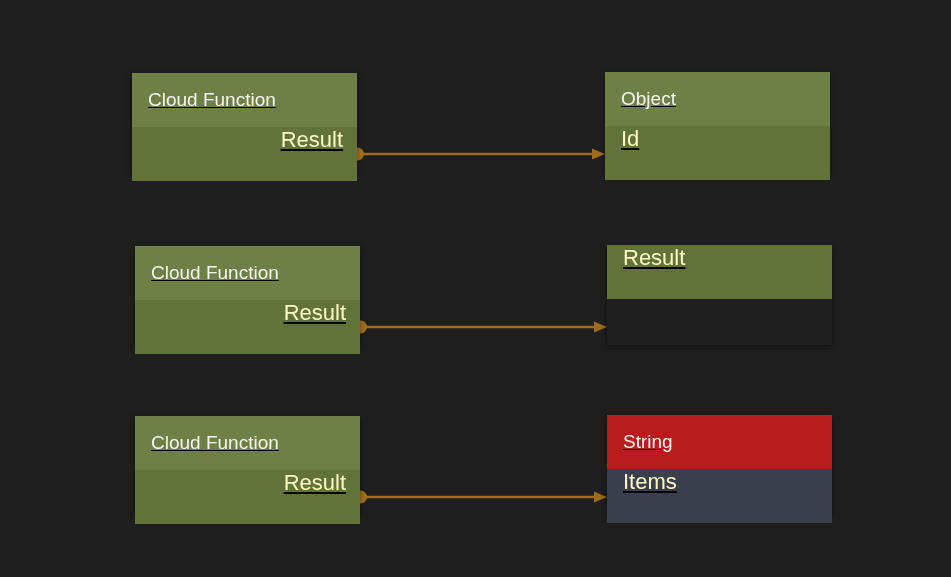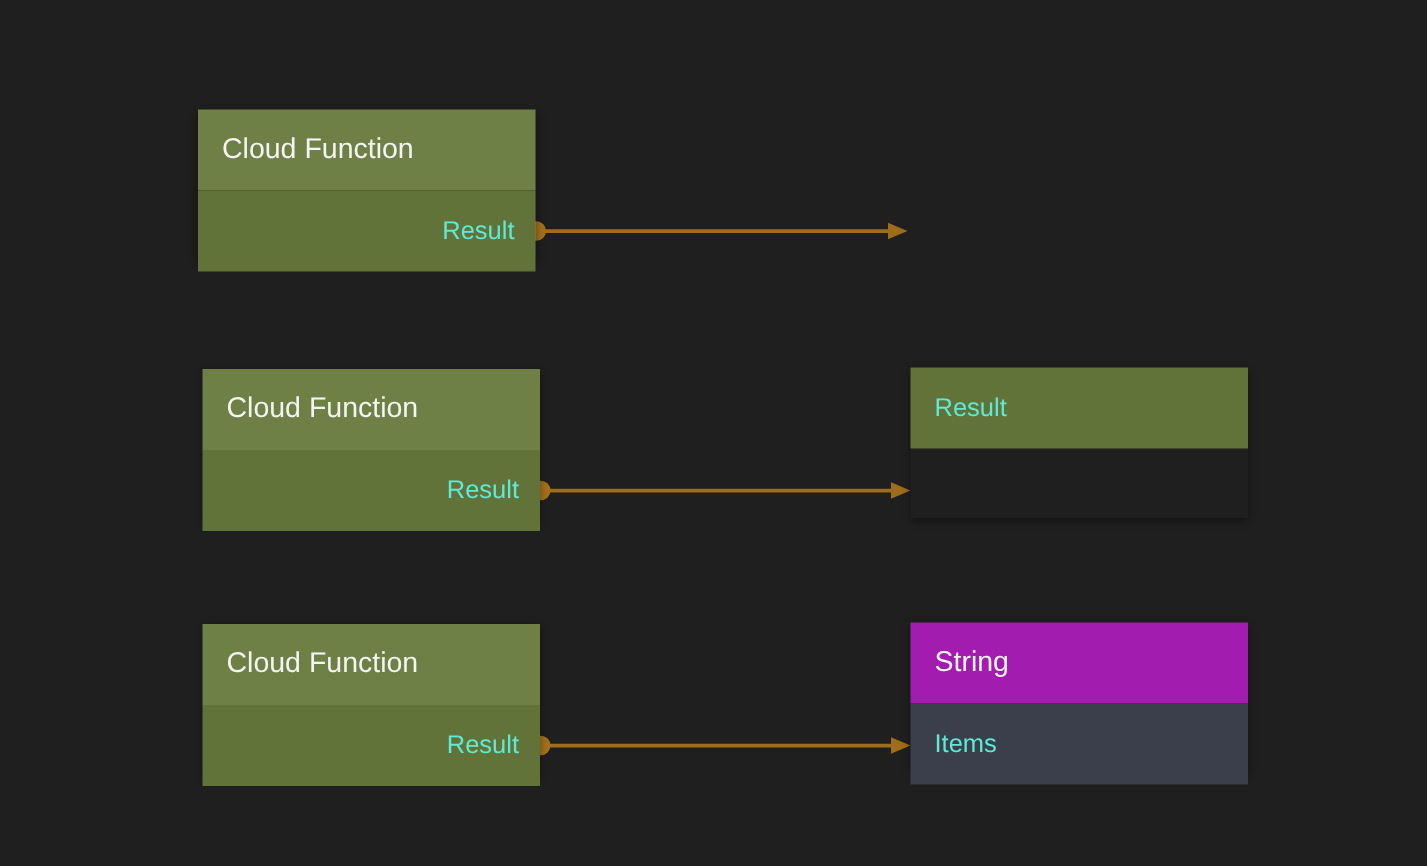--- a/index.html
+++ b/index.html
@@ -9,41 +9,42 @@
     position: relative;
     overflow: hidden;
     font-family: "Liberation Sans", sans-serif;
   }
   .canvas { position: absolute; inset: 0; }
   .wires { position: absolute; left: 0; top: 0; width: 951px; height: 577px; }
   .node {
     position: absolute;
     width: 225px; height: 100px;
     box-shadow: 0 2px 6px rgba(0,0,0,0.45);
+    text-decoration: underline;
   }
   .node .hdr {
     height: 54px;
     display: flex; align-items: center;
     padding: 0 16px;
     font-size: 19px;
     color: #f4f4f2;
     box-sizing: border-box;
   }
   .node .bdy {
     height: 54px;
-    display: flex; align-items: center;
+    display: flex; align-items: flex-start;
     padding: 0 14px 0 16px;
-    font-size: 17px;
-    color: #5eead4;
+    font-size: 22px;
+    color: #fef9c3;
     box-sizing: border-box;
   }
   .bdy.out { justify-content: flex-end; }
   .green .hdr { background: #6e8045; }
   .green .bdy { background: #627339; }
-  .dark .hdr { background: #a21caf; }
+  .dark .hdr { background: #b91c1c; }
   .dark .bdy { background: #3a3f4b; }
   .wire line { stroke: #9e6c1a; stroke-width: 2.5; }
   .wire circle { fill: #a5711e; }
   .wire polygon { fill: #9e6c1a; }
 </style>
 </head>
 <body>
 
 <div class="canvas">
 
@@ -65,20 +66,26 @@
     </g>
   </svg>
 
   <div class="node green" style="left:132px; top:73px;">
     <div class="hdr">Cloud Function</div>
     <div class="bdy out">
       <span>Result</span>
     </div>
   </div>
 
+  <div class="node green" style="left:605px; top:72px;">
+    <div class="hdr">Object</div>
+    <div class="bdy">
+      <span>Id</span>
+    </div>
+  </div>
 
   <div class="node green" style="left:135px; top:246px;">
     <div class="hdr">Cloud Function</div>
     <div class="bdy out">
       <span>Result</span>
     </div>
   </div>
 
   <div class="node green" style="left:607px; top:245px;">
     <div class="bdy">

